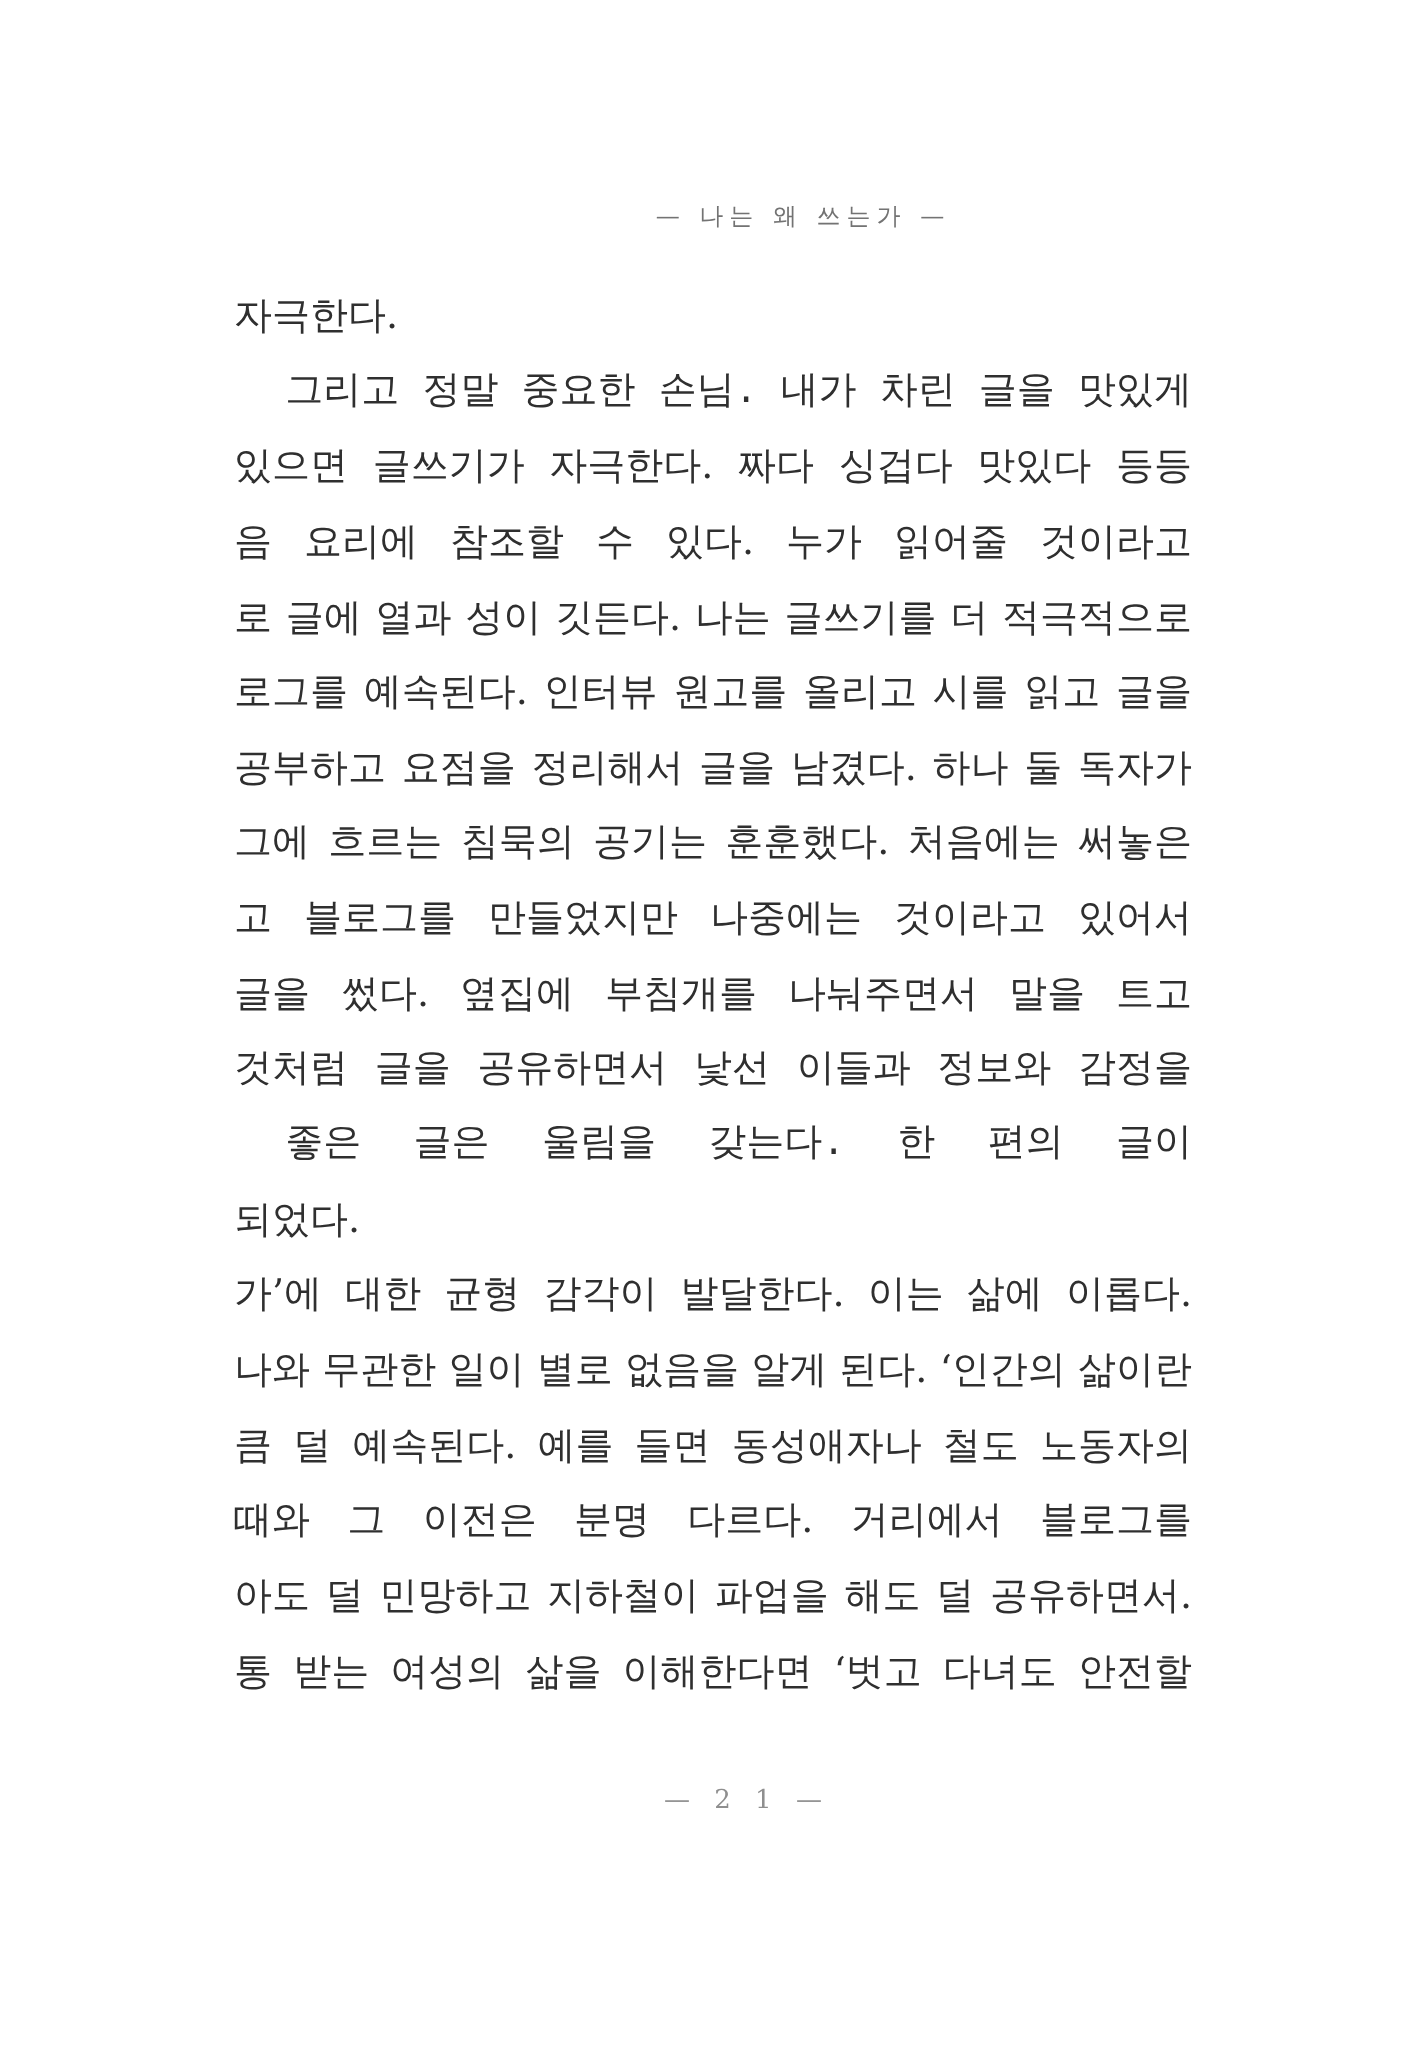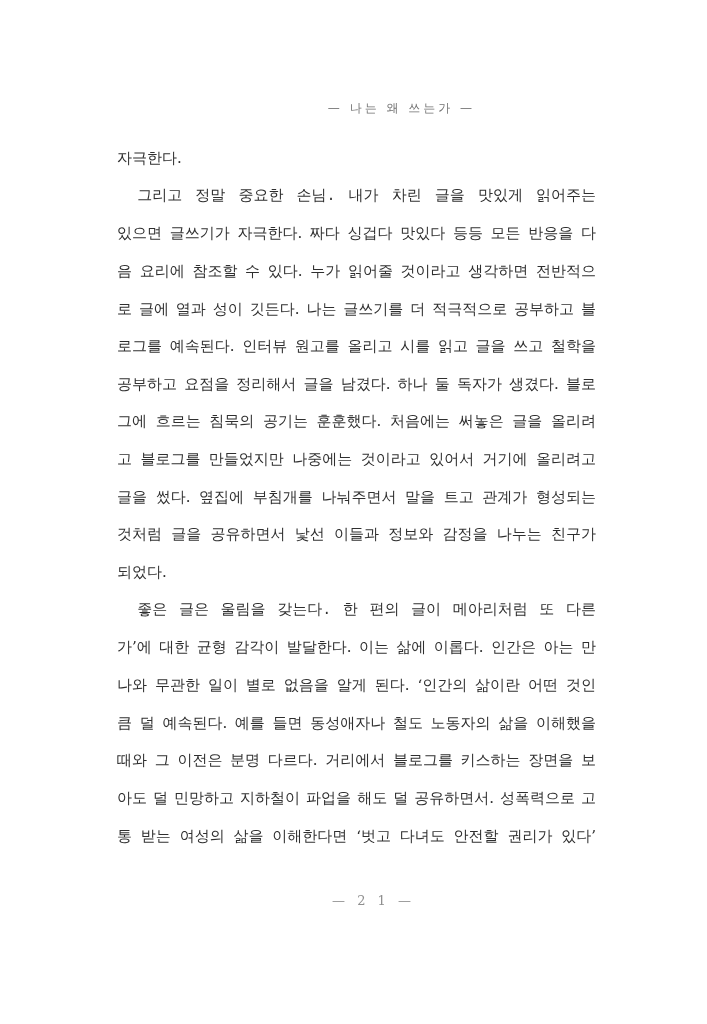--- a/index.html
+++ b/index.html
@@ -24,21 +24,21 @@
     font-size: 12px;
     letter-spacing: 3px;
     color: #737373;
     padding-left: 48px;
   }
   .body-text {
     position: absolute;
     top: 140px;
     left: 117px;
     width: 479px;
-    font-size: 15px;
+    font-size: 19px;
     color: #2f2f2f;
     word-break: keep-all;
   }
   .line {
     line-height: 37.65px;
     height: 37.65px;
     overflow: hidden;
     text-align: left;
     white-space: normal;
   }
@@ -74,22 +74,22 @@
       <div class="line indent justify">그리고 정말 중요한 손님. 내가 차린 글을 맛있게 읽어주는 친구가</div>
       <div class="line justify">있으면 글쓰기가 자극한다. 짜다 싱겁다 맛있다 등등 모든 반응을 다</div>
       <div class="line justify">음 요리에 참조할 수 있다. 누가 읽어줄 것이라고 생각하면 전반적으</div>
       <div class="line justify">로 글에 열과 성이 깃든다. 나는 글쓰기를 더 적극적으로 공부하고 블</div>
       <div class="line justify">로그를 예속된다. 인터뷰 원고를 올리고 시를 읽고 글을 쓰고 철학을</div>
       <div class="line justify">공부하고 요점을 정리해서 글을 남겼다. 하나 둘 독자가 생겼다. 블로</div>
       <div class="line justify">그에 흐르는 침묵의 공기는 훈훈했다. 처음에는 써놓은 글을 올리려</div>
       <div class="line justify">고 블로그를 만들었지만 나중에는 것이라고 있어서 거기에 올리려고</div>
       <div class="line justify">글을 썼다. 옆집에 부침개를 나눠주면서 말을 트고 관계가 형성되는</div>
       <div class="line justify">것처럼 글을 공유하면서 낯선 이들과 정보와 감정을 나누는 친구가</div>
+      <div class="line indent justify">좋은 글은 울림을 갖는다. 한 편의 글이 메아리처럼 또 다른 글을 불</div>
       <div class="line">되었다.</div>
-      <div class="line indent justify">좋은 글은 울림을 갖는다. 한 편의 글이 메아리처럼 또 다른 글을 불</div>
       <div class="line justify">가’에 대한 균형 감각이 발달한다. 이는 삶에 이롭다. 인간은 아는 만</div>
       <div class="line justify">나와 무관한 일이 별로 없음을 알게 된다. ‘인간의 삶이란 어떤 것인</div>
       <div class="line justify">큼 덜 예속된다. 예를 들면 동성애자나 철도 노동자의 삶을 이해했을</div>
       <div class="line justify">때와 그 이전은 분명 다르다. 거리에서 블로그를 키스하는 장면을 보</div>
       <div class="line justify">아도 덜 민망하고 지하철이 파업을 해도 덜 공유하면서. 성폭력으로 고</div>
       <div class="line justify">통 받는 여성의 삶을 이해한다면 ‘벗고 다녀도 안전할 권리가 있다’</div>
     </main>
 
   <div class="page-footer">— 2 1 —</div>
 

